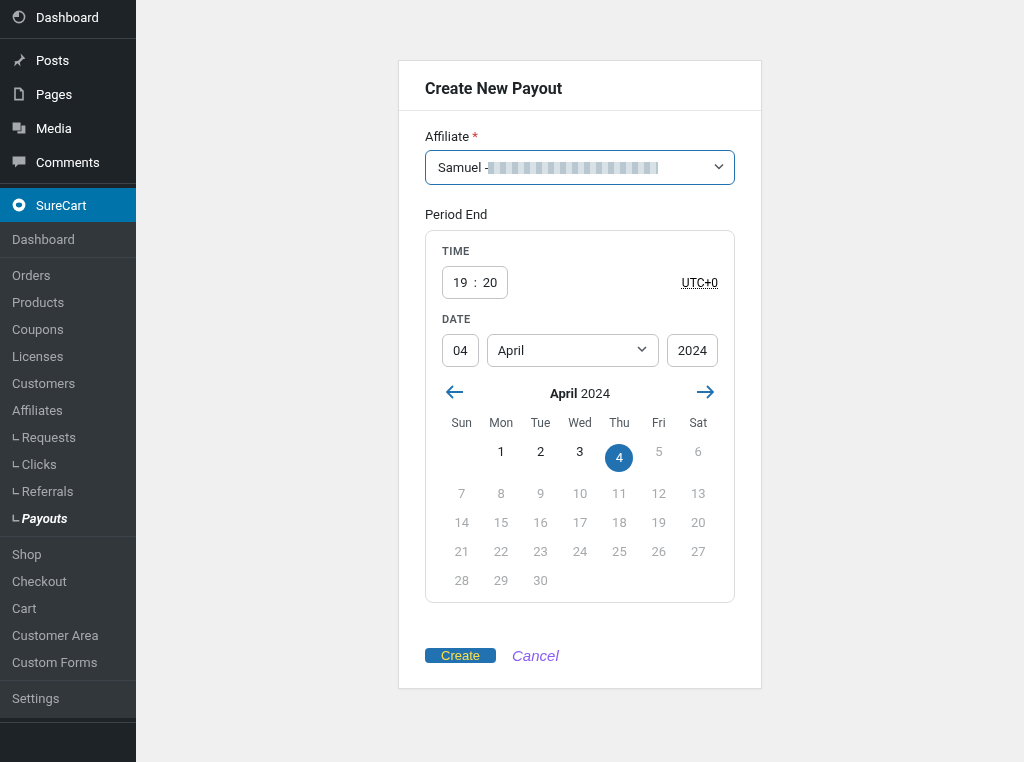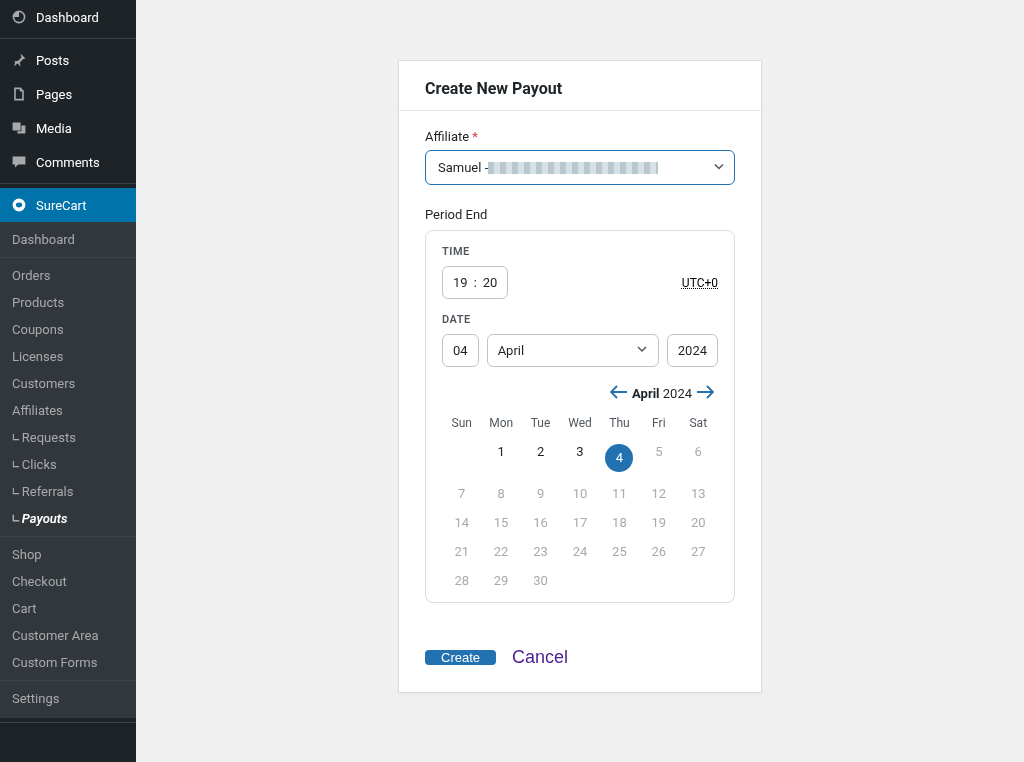--- a/index.html
+++ b/index.html
@@ -32,32 +32,32 @@
   .select .chev { position:absolute; right:10px; top:50%; transform:translateY(-50%); color:#50575e;}
   .section-label{ font-size:13px; margin:22px 0 8px 0;}
   .period-box{ border:1px solid #dcdcde; border-radius:8px; padding:14px 16px;}
   .small-label{ font-size:11px; font-weight:600; color:#50575e; letter-spacing:0.5px; margin-bottom:8px;}
   .time-row{ display:flex; justify-content:space-between; align-items:center; margin-bottom:14px;}
   .time-box{ border:1px solid #c3c4c7; border-radius:6px; padding:8px 10px; display:flex; gap:6px; font-size:13px;}
   .utc{ font-size:12px; text-decoration:underline dotted; color:#000000;}
   .date-row{ display:flex; gap:8px; margin-bottom:14px;}
   .date-box{ border:1px solid #c3c4c7; border-radius:6px; padding:8px 10px; font-size:13px; background:#fff;}
   .date-box.month{ flex:1; display:flex; justify-content:space-between; align-items:center;}
-  .cal-nav{ display:flex; justify-content:flex-end; align-items:center; margin:6px 0 10px 0;}
+  .cal-nav{ display:flex; justify-content:space-between; align-items:center; margin:6px 0 10px 0;}
   .cal-nav .arrow{ color:#2271b1; cursor:pointer; padding:4px;}
   .cal-title{ font-size:13px;}
   .cal-title .m{ font-weight:700;}
   .cal-grid{ display:grid; grid-template-columns:repeat(7,1fr); text-align:center; row-gap:14px;}
   .cal-head{ font-size:12px; color:#50575e;}
   .cal-day{ font-size:13px; color:#1d2327;}
   .cal-day.muted{ color:#a7aaad;}
   .cal-day.sel{ background:#2271b1; color:#fff; border-radius:50%; width:28px; height:28px; line-height:28px; margin:0 auto;}
   .actions{ display:flex; gap:16px; align-items:center; padding: 20px 26px 24px 26px;}
-  .btn-primary{ background:#2271b1; color:#ffffff; border:none; border-radius:4px; padding:0 16px; font-size:13px; cursor:pointer;}
-  .btn-link{ background:none; border:none; color:#4c1d95; cursor:pointer; font-size:18px;}
+  .btn-primary{ background:#2271b1; color:#fde047; border:none; border-radius:4px; padding:0 16px; font-size:13px; cursor:pointer;}
+  .btn-link{ background:none; border:none; color:#8b5cf6; cursor:pointer; font-size:15px;font-style:italic;}
   .arrow-callout{ position:absolute; left:300px; top:163px; }
   .arrow-callout svg{ display:block;}
 </style>
 </head>
 <body>
 
 <div class="app">
   <nav class="sidebar">
     <div class="item">
       <span class="icon">

